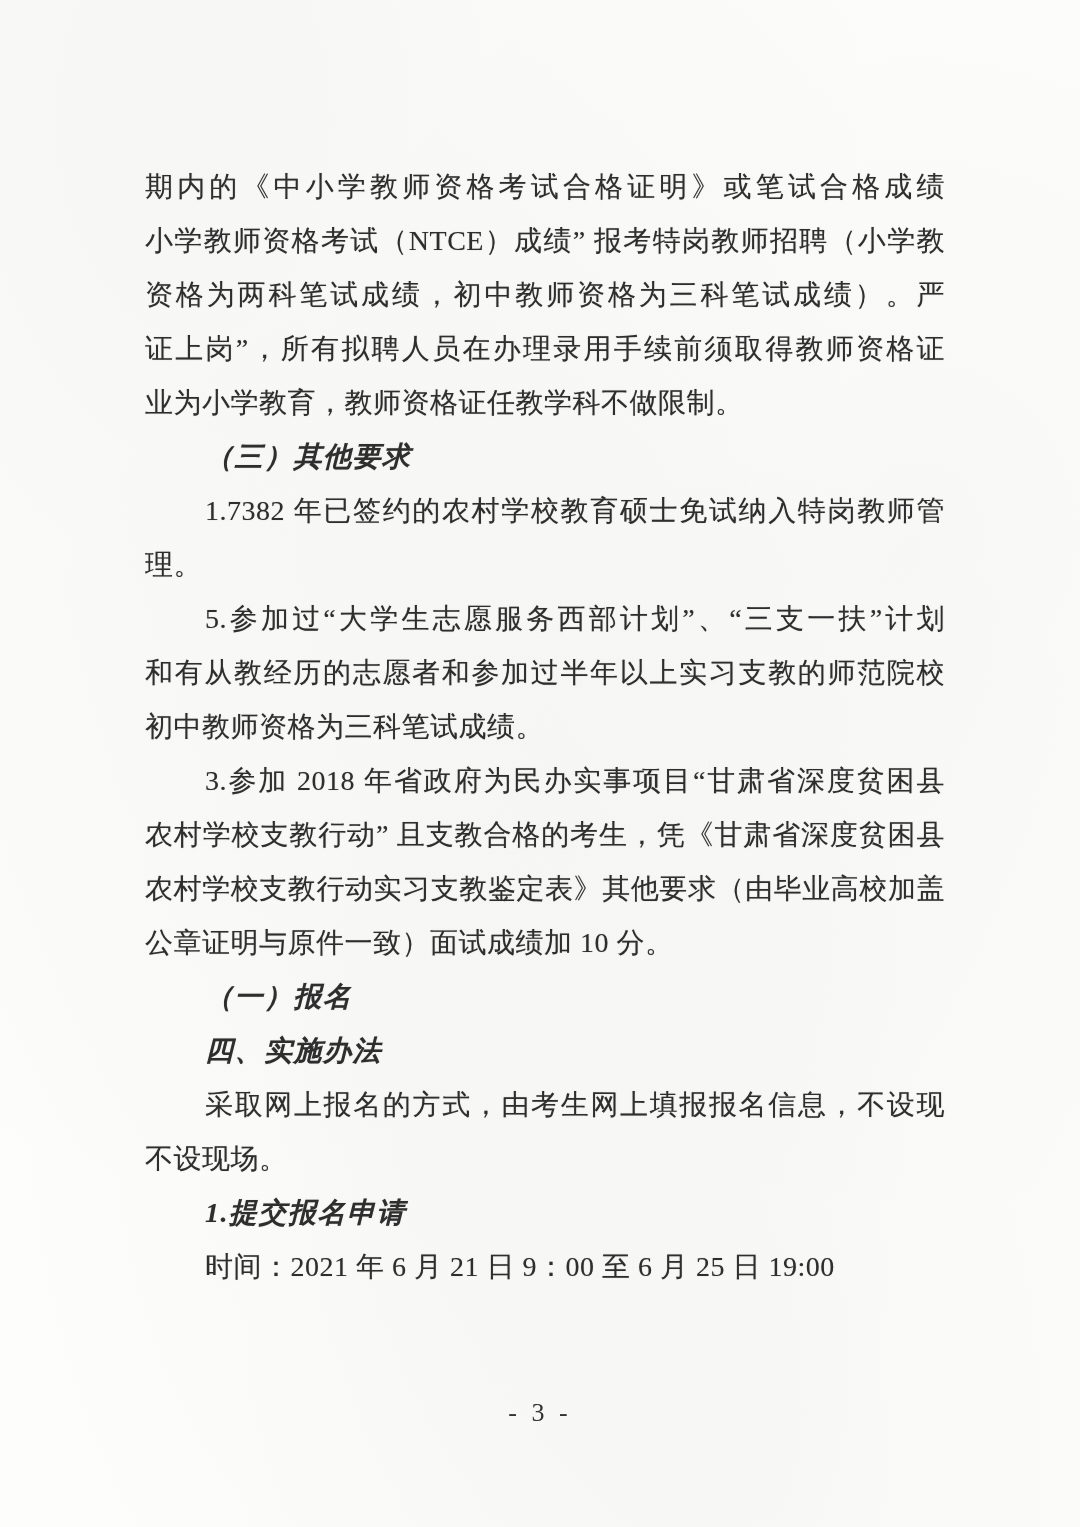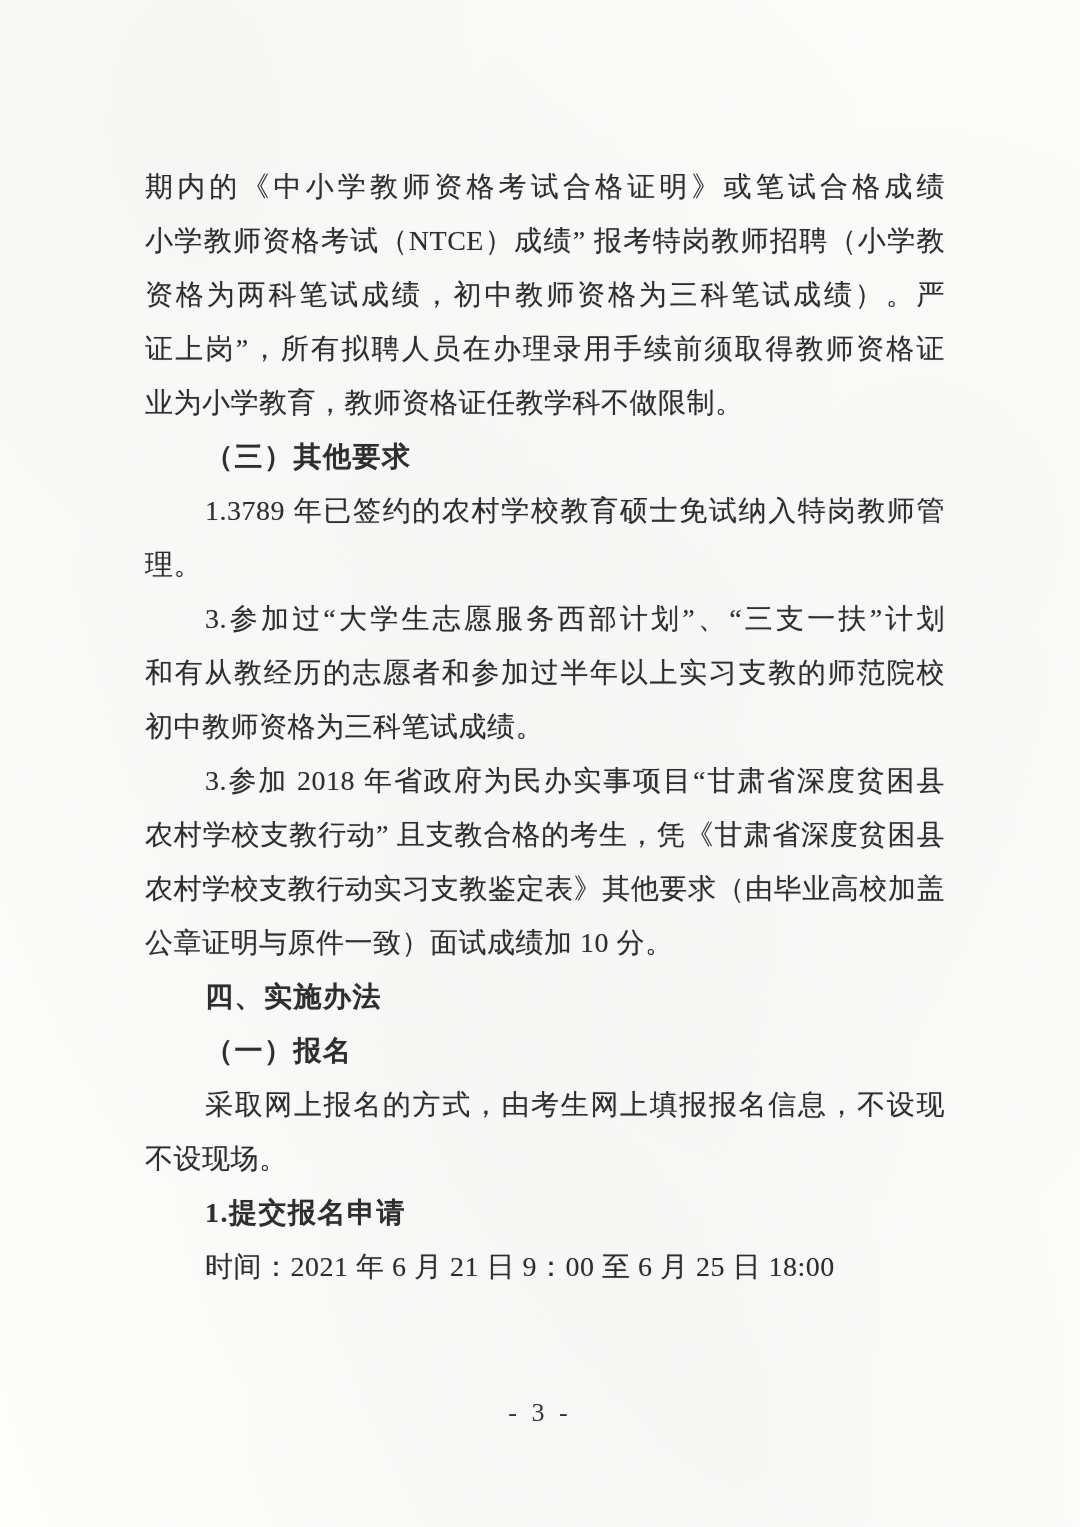--- a/index.html
+++ b/index.html
@@ -45,20 +45,21 @@
     text-align-last: justify;
     text-justify: inter-character;
     overflow: hidden;
   }
   .line.indent {
     padding-left: 60px;
   }
   .line.bold {
     font-weight: bold;
     letter-spacing: 1.5px;
+    font-style: italic;
   }
   .page-number {
     position: absolute;
     top: 1398px;
     left: 0;
     width: 100%;
     text-align: center;
     font-size: 26px;
     color: #333333;
     letter-spacing: 4px;
@@ -70,30 +71,30 @@
 
 <div class="scan-bg"></div>
 
 <div class="doc" id="lines-host">
     <div class="line justify">期内的《中小学教师资格考试合格证明》或笔试合格成绩——“中</div>
     <div class="line justify">小学教师资格考试（NTCE）成绩” 报考特岗教师招聘（小学教师</div>
     <div class="line justify">资格为两科笔试成绩，初中教师资格为三科笔试成绩）。严格“持</div>
     <div class="line justify">证上岗”，所有拟聘人员在办理录用手续前须取得教师资格证书。</div>
     <div class="line">业为小学教育，教师资格证任教学科不做限制。</div>
     <div class="line indent bold">（三）其他要求</div>
-    <div class="line indent justify">1.3789 年已签约的农村学校教育硕士免试纳入特岗教师管</div>
+    <div class="line indent justify">1.7382 年已签约的农村学校教育硕士免试纳入特岗教师管</div>
     <div class="line">理。</div>
-    <div class="line indent justify">3.参加过“大学生志愿服务西部计划”、“三支一扶”计划</div>
+    <div class="line indent justify">5.参加过“大学生志愿服务西部计划”、“三支一扶”计划</div>
     <div class="line justify">和有从教经历的志愿者和参加过半年以上实习支教的师范院校</div>
     <div class="line">初中教师资格为三科笔试成绩。</div>
     <div class="line indent justify">3.参加 2018 年省政府为民办实事项目“甘肃省深度贫困县</div>
     <div class="line justify">农村学校支教行动” 且支教合格的考生，凭《甘肃省深度贫困县</div>
     <div class="line justify">农村学校支教行动实习支教鉴定表》其他要求（由毕业高校加盖</div>
     <div class="line">公章证明与原件一致）面试成绩加 10 分。</div>
+    <div class="line indent bold">（一）报名</div>
     <div class="line indent bold">四、实施办法</div>
-    <div class="line indent bold">（一）报名</div>
     <div class="line indent justify">采取网上报名的方式，由考生网上填报报名信息，不设现场，</div>
     <div class="line">不设现场。</div>
     <div class="line indent bold">1.提交报名申请</div>
-    <div class="line indent">时间：2021 年 6 月 21 日 9：00 至 6 月 25 日 18:00</div>
+    <div class="line indent">时间：2021 年 6 月 21 日 9：00 至 6 月 25 日 19:00</div>
   </div>
 
 <div class="page-number">- 3 -</div>
 
 </body></html>

